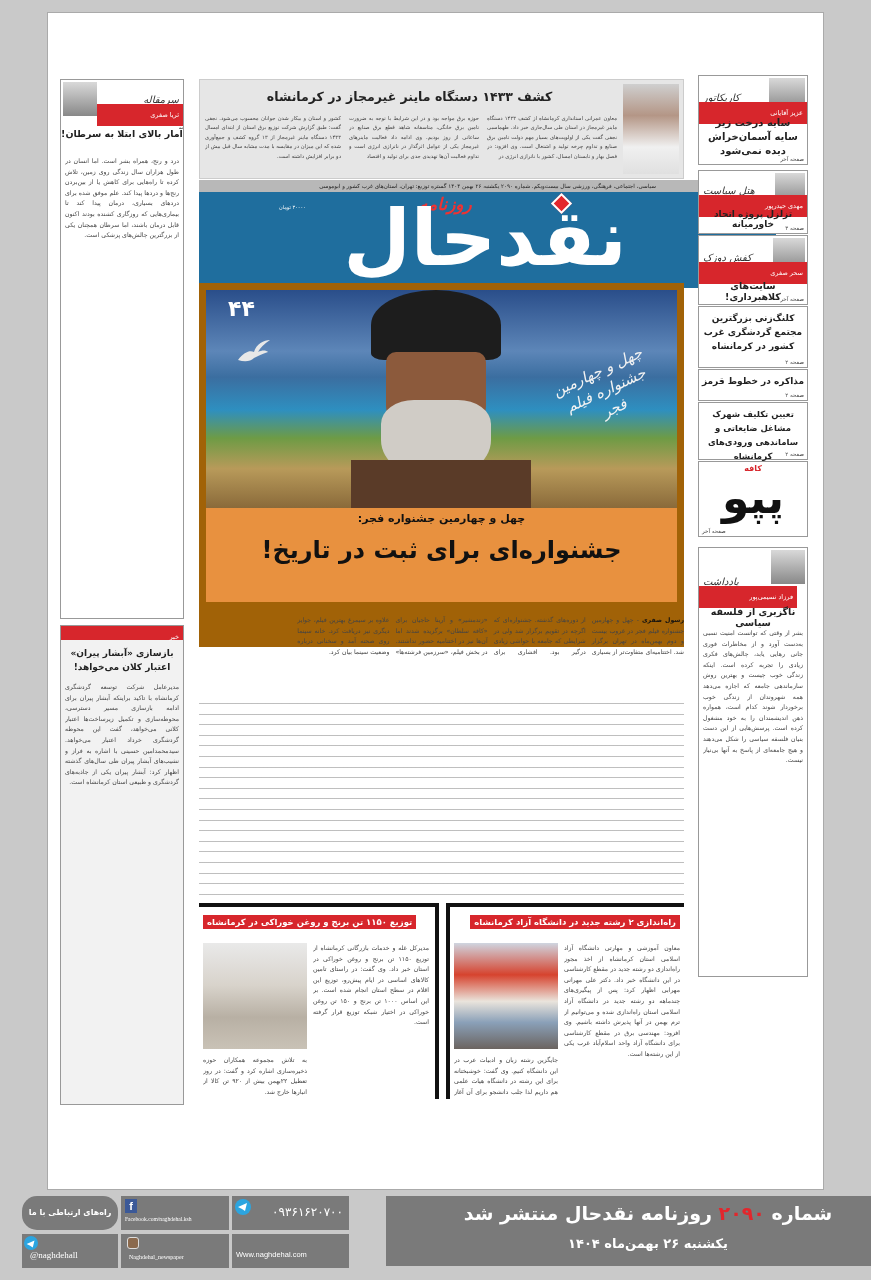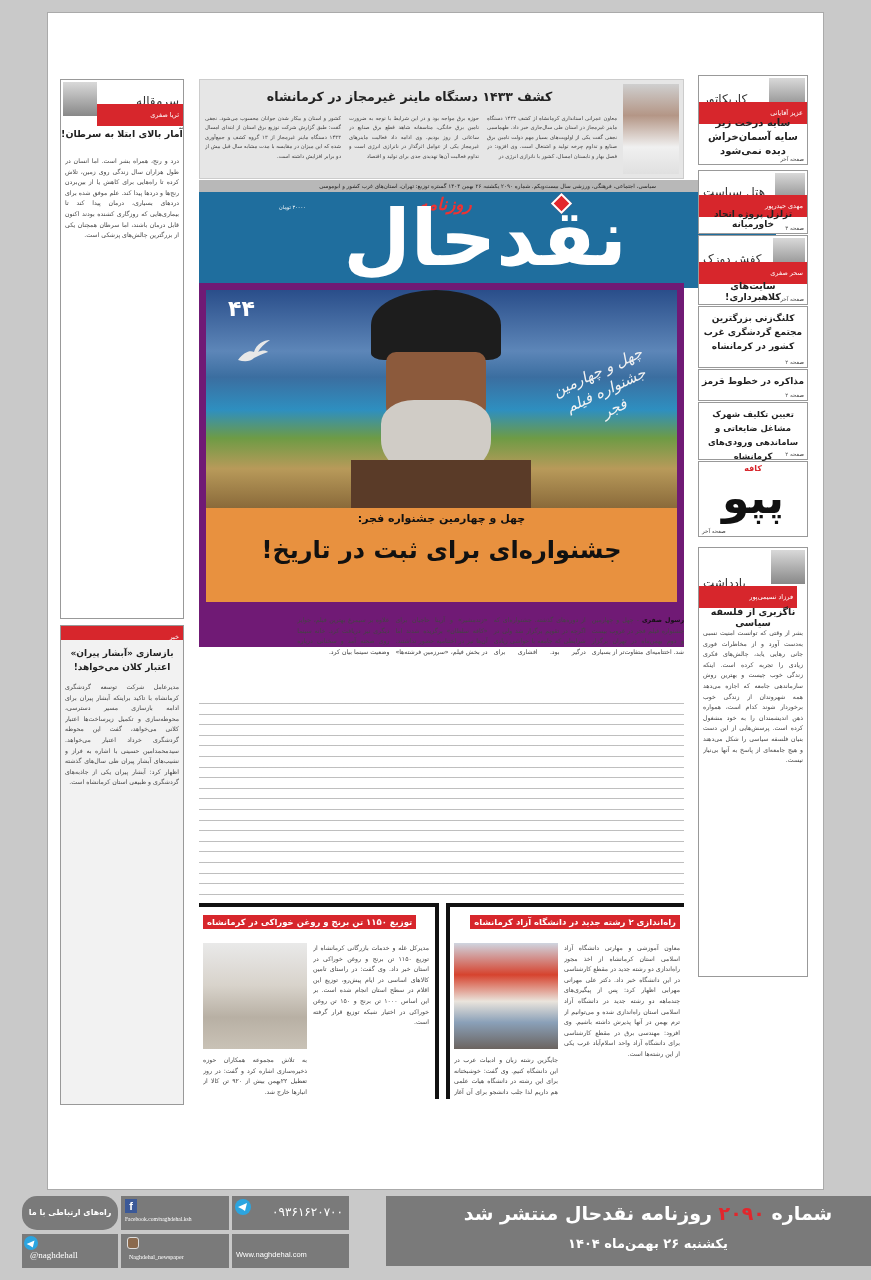--- a/index.html
+++ b/index.html
@@ -1,21 +1,21 @@
 <!DOCTYPE html>
 <html><head>
 <meta charset="utf-8">
 <style>
   *{box-sizing:border-box;margin:0;padding:0;}
   body{width:871px;height:1280px;background:#c9c9c9;font-family:"DejaVu Sans",sans-serif;position:relative;overflow:hidden;direction:rtl;}
   .page{position:absolute;left:47px;top:12px;width:777px;height:1178px;background:#fff;border:1px solid #aaa;}
   .abs{position:absolute;}
   .body-txt{font-size:6.2px;line-height:10.6px;color:#444;text-align:justify;}
   .redbar{background:#d7262c;color:#fff;font-size:6.5px;padding:7px 4px;}
-  .small-lbl{font-size:12px;color:#333;}
+  .small-lbl{font-size:10px;color:#333;font-style:italic;}
   .hl{font-weight:bold;color:#222;text-align:center;}
   .pageno{font-size:5.5px;color:#444;}
   .box{border:1px solid #999;background:#fff;}
   .photo{background:linear-gradient(180deg,#d9d9d9,#888);}
   .lines{background:repeating-linear-gradient(180deg,#8a8a8a 0 1px,transparent 1px 10.6px);opacity:.55;}
   .foot-box{background:#7a7a7a;color:#fff;position:absolute;}
 </style>
 </head>
 <body>
 
@@ -30,21 +30,21 @@
   </div>
 
   <div class="abs" style="left:151px;top:167px;width:577px;height:108px;background:#1f6e9e;">
     <div class="abs" style="left:0;right:0;top:0;height:12px;background:#b8b8b8;color:#222;font-size:5.6px;text-align:center;line-height:12px;white-space:nowrap;overflow:hidden;">سیاسی، اجتماعی، فرهنگی، ورزشی سال بیست‌ویکم. شماره ۲۰۹۰ یکشنبه ۲۶ بهمن ۱۴۰۴ گستره توزیع: تهران، استان‌های غرب کشور و ابوموسی</div>
     <div class="abs" style="left:220px;top:14px;color:#e33;font-size:17px;font-weight:bold;font-style:italic;">روزنامه</div>
     <div class="abs" style="left:355px;top:16px;width:15px;height:15px;background:#e3262c;transform:rotate(45deg);border:2px solid #fff;"></div>
     <div class="abs" style="left:95px;right:100px;top:8px;color:#fff;font-size:78px;font-weight:bold;text-align:center;line-height:100px;letter-spacing:-2px;">نقدحال</div>
     <div class="abs" style="left:80px;top:24px;color:#fff;font-size:5px;">۳۰۰۰۰ تومان</div>
   </div>
 
-  <div class="abs" style="left:151px;top:270px;width:485px;height:364px;background:#701a75;padding:7px;">
+  <div class="abs" style="left:151px;top:270px;width:485px;height:364px;background:#a16207;padding:7px;">
     <div class="abs" style="left:7px;top:7px;right:7px;height:218px;background:linear-gradient(180deg,#2a4e8a 0%,#5d86b8 28%,#3b6ea0 40%,#2e8fc0 55%,#6e9b45 68%,#b89a5a 82%,#8a6a3a 100%);overflow:hidden;">
       <div class="abs" style="left:22px;top:6px;color:#fff;font-size:22px;font-weight:bold;">۴۴</div>
       <div class="abs" style="left:30px;top:48px;width:36px;height:26px;">
         <svg width="36" height="26" viewBox="0 0 36 26">
             <path d="M2 22 C8 14,14 12,18 14 C20 6,28 2,34 2 C28 6,24 10,22 14 C26 12,30 12,32 14 C26 16,22 18,18 20 C14 24,8 24,2 22Z" fill="#e8e8e8"></path>
           </svg>
       </div>
       <div class="abs" style="left:135px;top:0;width:200px;height:218px;">
         <div class="abs" style="left:30px;top:0;width:130px;height:70px;background:#1d1d1d;border-radius:50% 50% 10% 10%;"></div>
         <div class="abs" style="left:45px;top:62px;width:100px;height:90px;background:#8c5a3c;border-radius:10px 10px 40% 40%;"></div>

